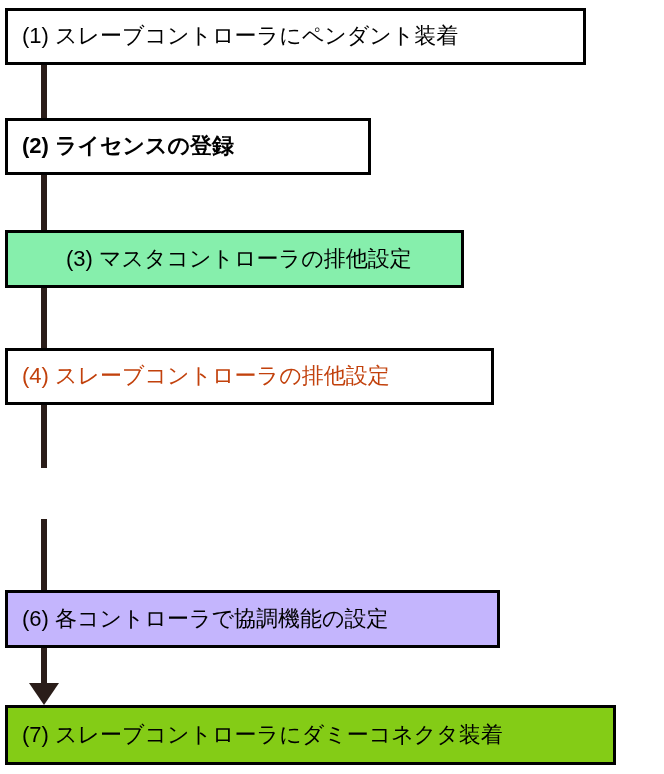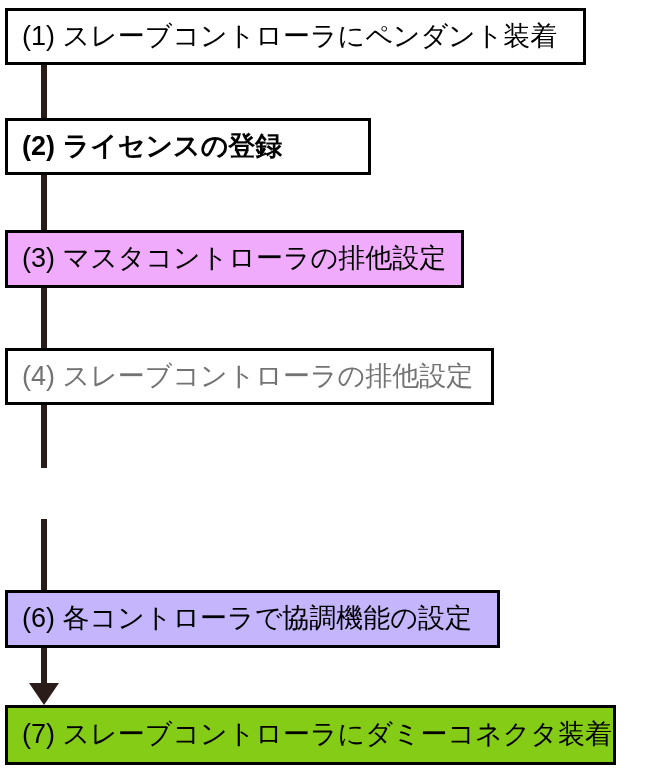--- a/index.html
+++ b/index.html
@@ -47,21 +47,21 @@
     background: #ffffff;
     border: 3px solid #000000;
     display: flex;
     align-items: center;
   }
 
   .node-label {
     display: block;
     white-space: nowrap;
     color: #000000;
-    font-size: 27px;
+    font-size: 22px;
     line-height: 1.1;
     letter-spacing: 0px;
     padding-left: 14px;
   }
 </style>
 </head>
 <body>
 
 <div id="flowchart">
     <div class="connector" style="top: 62px; height: 60px; background: rgb(42, 29, 25);"></div>
@@ -70,25 +70,25 @@
     <div class="connector" style="top: 402px; height: 66px; background: rgb(42, 29, 25);"></div>
     <div class="connector" style="top: 519px; height: 74px; background: rgb(42, 29, 25);"></div>
     <div class="connector" style="top: 645px; height: 40px; background: rgb(42, 29, 25);"></div>
     <div class="arrow-head" style="top: 683px; border-top-color: rgb(42, 29, 25);"></div>
     <div class="node" style="left: 5px; top: 8px; width: 581px; height: 57px; border-color: rgb(0, 0, 0); background: rgb(255, 255, 255);">
       <span class="node-label" style="color: rgb(0, 0, 0);">(1) スレーブコントローラにペンダント装着</span>
     </div>
     <div class="node" style="left: 5px; top: 118px; width: 366px; height: 57px; border-color: rgb(0, 0, 0); background: rgb(255, 255, 255); font-weight: bold;">
       <span class="node-label" style="color: rgb(0, 0, 0);">(2) ライセンスの登録</span>
     </div>
-    <div class="node" style="left: 5px; top: 230px; width: 459px; height: 58px; border-color: rgb(0, 0, 0); background: #f0abfc;">
+    <div class="node" style="left: 5px; top: 230px; width: 459px; height: 58px; border-color: rgb(0, 0, 0); background: #86efac; padding-left: 44px;">
       <span class="node-label" style="color: rgb(0, 0, 0);">(3) マスタコントローラの排他設定</span>
     </div>
     <div class="node" style="left: 5px; top: 348px; width: 489px; height: 57px; border-color: rgb(0, 0, 0); background: rgb(255, 255, 255);">
-      <span class="node-label" style="color: #737373;">(4) スレーブコントローラの排他設定</span>
+      <span class="node-label" style="color: #c2410c;">(4) スレーブコントローラの排他設定</span>
     </div>
     <div class="node" style="left: 5px; top: 590px; width: 495px; height: 58px; border-color: rgb(0, 0, 0); background: #c4b5fd; align-items: center;">
       <span class="node-label" style="color: rgb(0, 0, 0);">(6) 各コントローラで協調機能の設定</span>
     </div>
     <div class="node" style="left: 5px; top: 705px; width: 611px; height: 60px; border-color: rgb(0, 0, 0); background: #84cc16;">
       <span class="node-label" style="color: rgb(0, 0, 0);">(7) スレーブコントローラにダミーコネクタ装着</span>
     </div>
   </div>
 
 </body></html>

